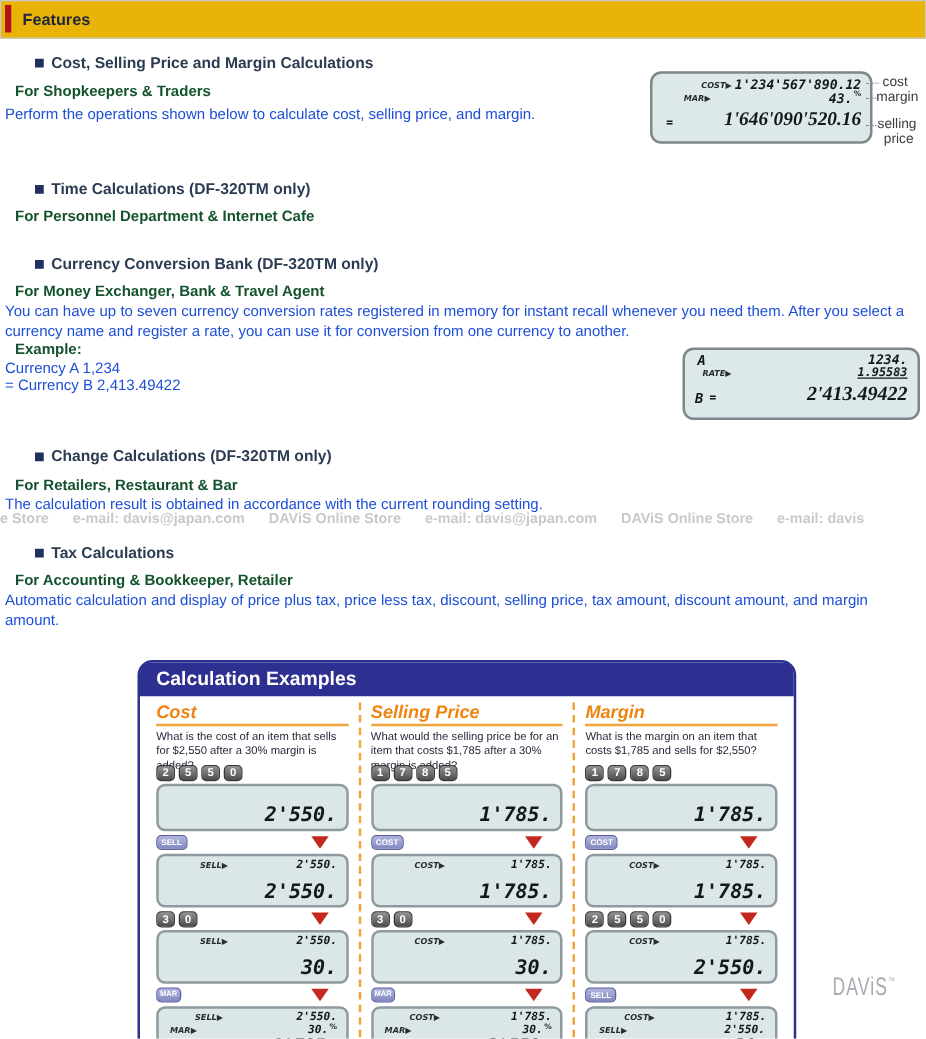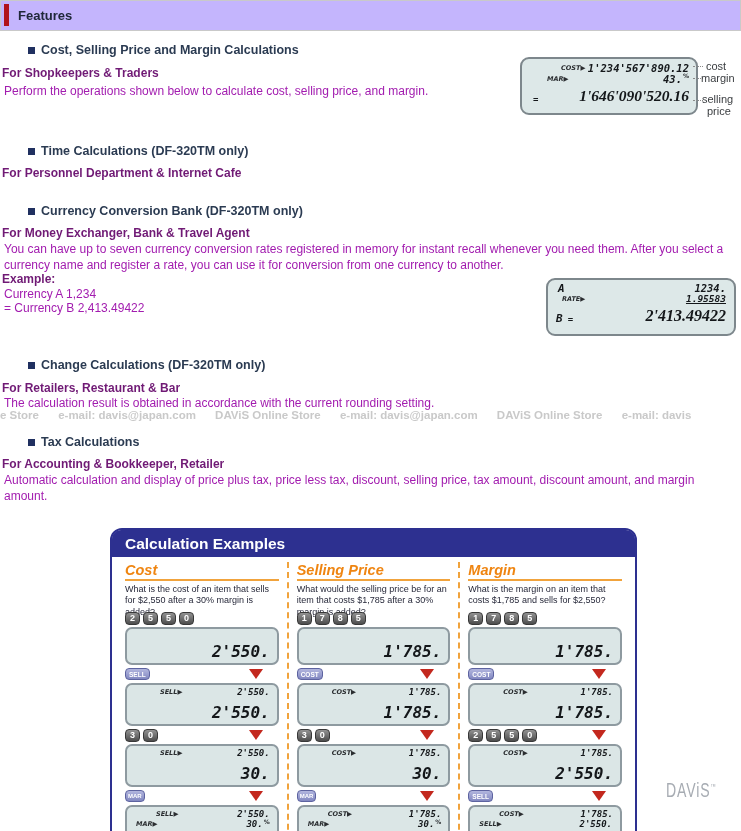--- a/index.html
+++ b/index.html
@@ -1,26 +1,26 @@
 <!DOCTYPE html>
 <html><head>
 <meta charset="utf-8">
 <style>
   html,body{margin:0;padding:0;background:#fff;}
   .page{position:relative;width:741px;height:831px;background:#fff;border-right:1px solid #eee;
         font-family:"Liberation Sans",sans-serif;overflow:hidden;}
   
-  .hdr{position:absolute;left:0;top:0;width:739px;height:29px;border:1px solid #c9c9c9;background:#c4b5fd;}
+  .hdr{position:absolute;left:0;top:0;width:739px;height:29px;border:1px solid #c9c9c9;background:#eab308;}
   .hdr-bar{position:absolute;left:3px;top:3px;width:5px;height:22px;background:#b0121a;}
   .hdr-title{position:absolute;left:17px;top:0;line-height:29px;font-size:13px;font-weight:bold;color:#20283a;}
   
   .sec-title{position:absolute;left:4px;font-size:12.5px;font-weight:bold;color:#2b3b52;white-space:nowrap;margin-left:24px;}
   .bullet{display:inline-block;width:7px;height:7px;background:#203060;margin-right:6px;}
-  .sec-sub{position:absolute;left:2px;font-size:12px;font-weight:bold;color:#701a75;white-space:nowrap;}
-  .sec-body{position:absolute;left:4px;width:734px;font-size:12px;color:#a21caf;line-height:1.32;}
+  .sec-sub{position:absolute;left:12px;font-size:12px;font-weight:bold;color:#14532d;white-space:nowrap;}
+  .sec-body{position:absolute;left:4px;width:734px;font-size:12px;color:#1d4ed8;line-height:1.32;}
   
   .seg{font-family:"DejaVu Sans Mono",monospace;font-style:italic;font-weight:bold;color:#14171a;}
   .ind{font-family:"DejaVu Sans",sans-serif;font-style:italic;font-weight:bold;font-size:6.5px;color:#2a2d30;white-space:nowrap;}
   .pct{font-family:"DejaVu Sans",sans-serif;font-weight:bold;font-size:6px;color:#2a2d30;position:relative;top:-3px;margin-left:1px;}
   
   .lcdA{position:absolute;left:520px;top:57px;width:178px;height:58px;background:#dde8e8;
         border:2px solid #7d878c;border-radius:9px;box-sizing:border-box;padding:4px 7px 3px;
         display:flex;flex-direction:column;}
   .rowA{display:flex;align-items:center;line-height:1;}
   .rowA.r1 .ind{margin-left:32px;}

